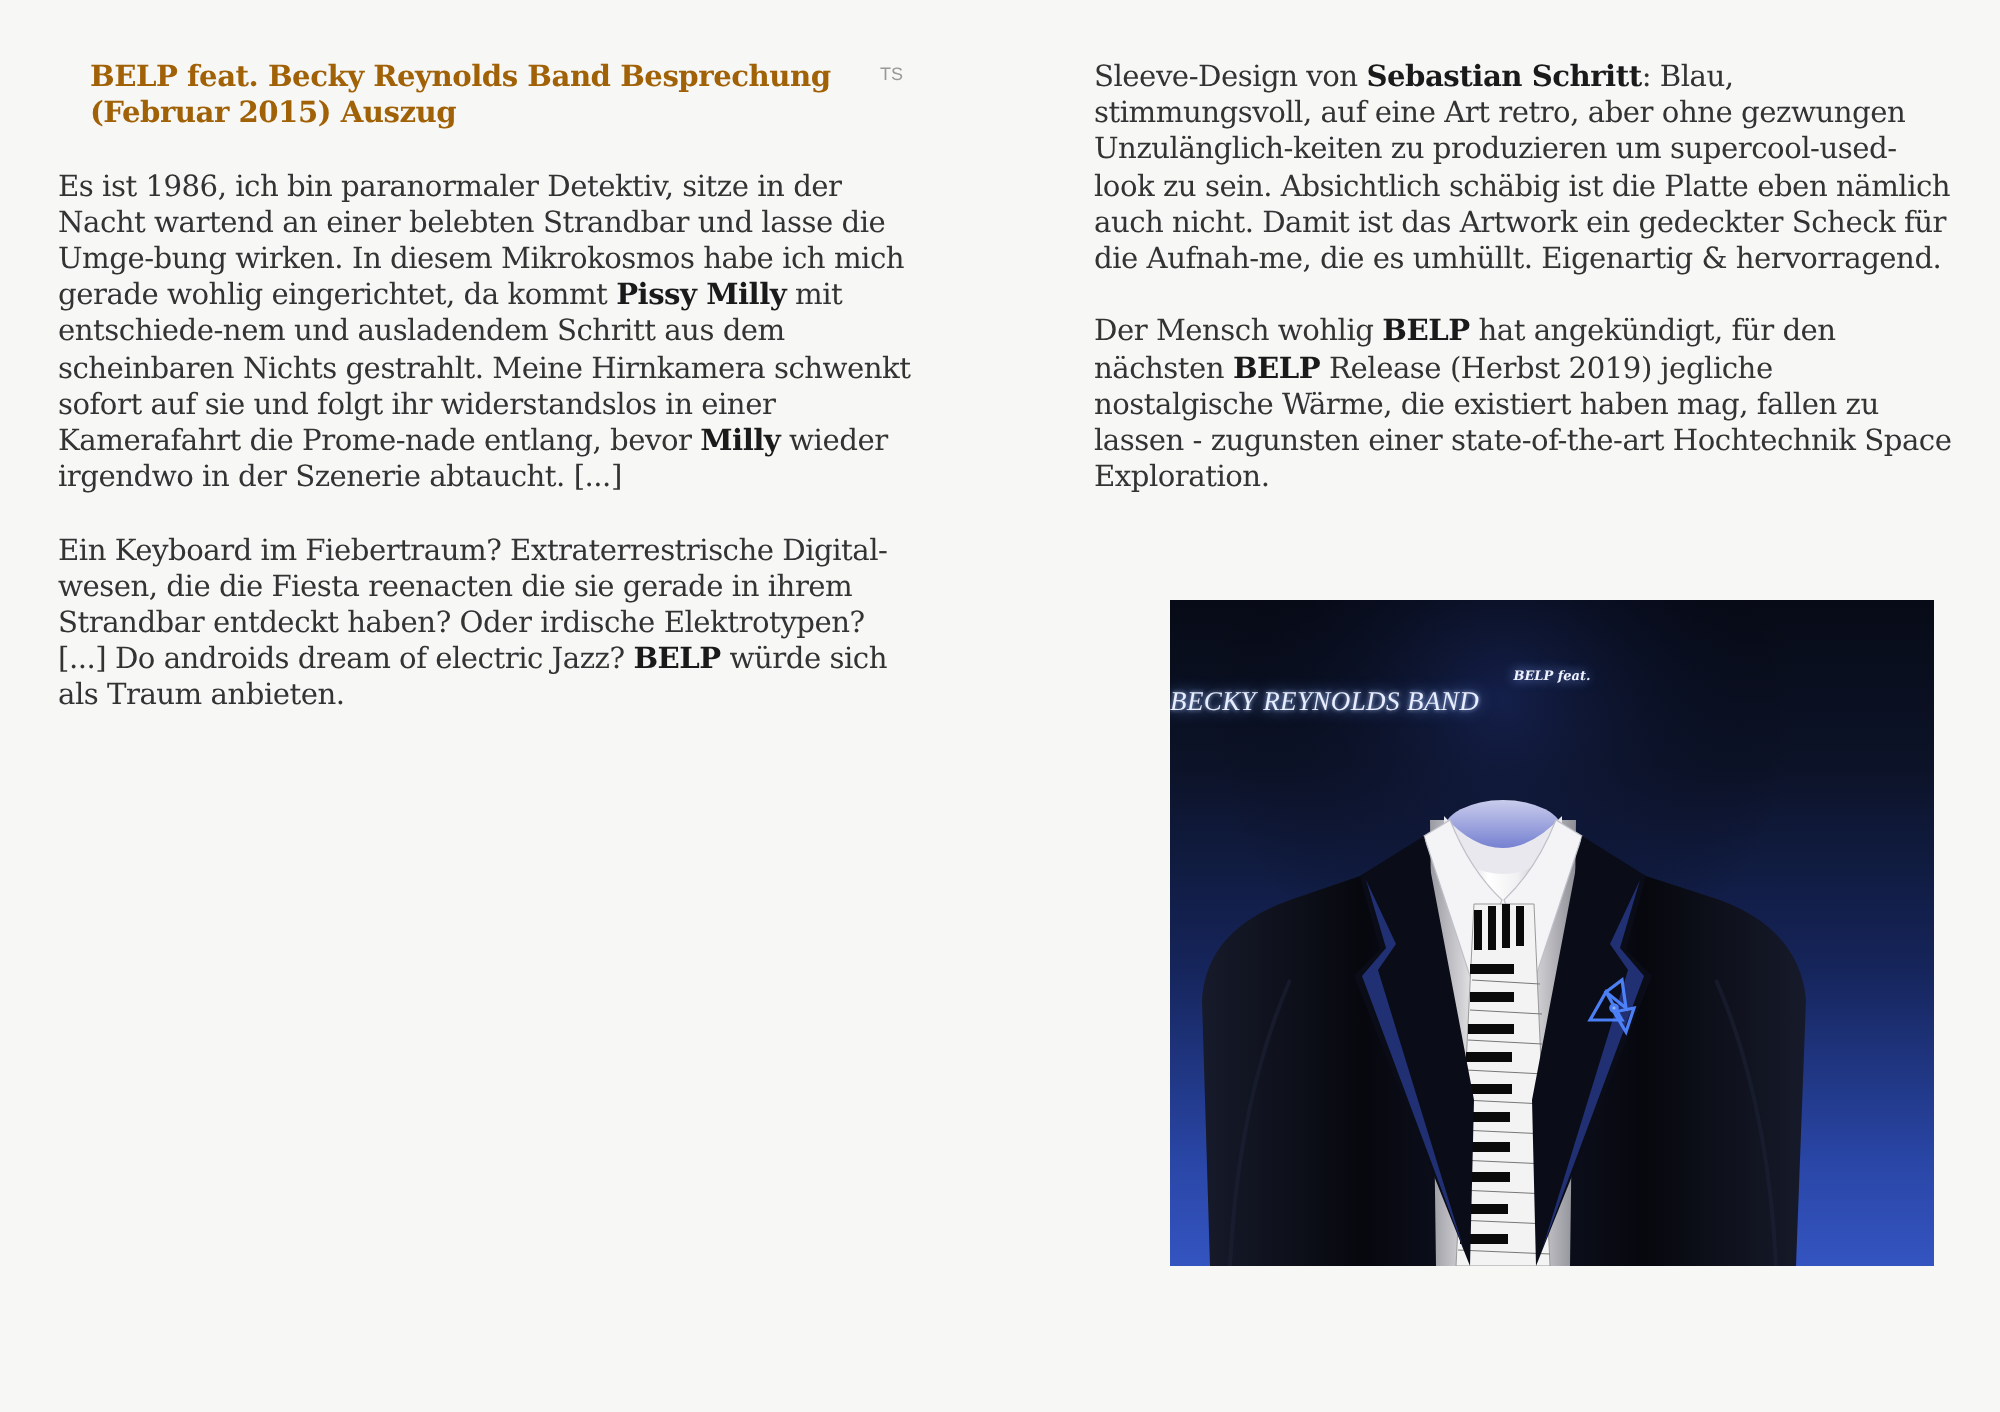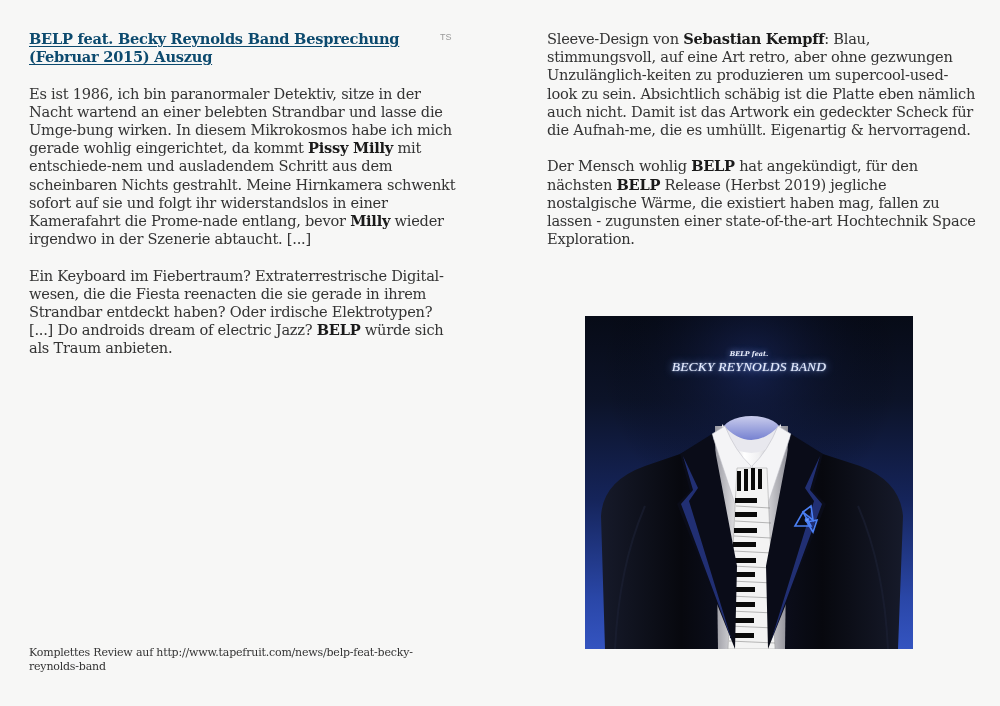--- a/index.html
+++ b/index.html
@@ -25,55 +25,55 @@
       line-height: 18.2px;
       letter-spacing: -0.25px;
       color: #333;
       font-weight: 300;
       margin-bottom: 18.2px;
     }
     .title {
       font-size: 14.6px;
       line-height: 18.2px;
       letter-spacing: -0.25px;
-      color: #0c4a6e;
-      text-decoration: underline;
+      color: #a16207;
       text-underline-offset: 2px;
       margin-bottom: 18.2px;
       width: 400px;
+      margin-left: 16px;
     }
     .ts {
       position: absolute;
       left: 440px; top: 32px;
       font-size: 9px; color: #999;
       font-family: Liberation Sans, sans-serif;
     }
     b { font-weight: bold; color: #1a1a1a; }
     .footer {
       position: absolute; left: 29px; top: 646px; width: 410px;
       font-size: 11px; line-height: 13.5px; color: #333;
       letter-spacing: -0.2px;
     }
     .cover {
-      position: absolute; left: 585px; top: 316px;
-      width: 328px; height: 333px;
+      position: absolute; left: 585px; top: 300px;
+      width: 382px; height: 333px;
       overflow: hidden;
       background: linear-gradient(180deg, #070b17 0%, #0c1328 25%, #15245a 55%, #2a47a8 85%, #3454c0 100%);
     }
     .cover-belp {
       position: absolute; left: 0; top: 34px; width: 100%;
       text-align: center;
       font-family: "DejaVu Serif", serif;
       font-size: 6.5px; font-weight: bold; font-style: italic;
       color: #eef2ff;
       text-shadow: 0 0 6px rgba(140,170,255,0.9);
     }
     .cover-band {
       position: absolute; left: 0; top: 43px; width: 100%;
-      text-align: center;
+      text-align: left;
       font-family: "Liberation Serif", serif;
       font-style: italic;
       font-size: 13.5px; letter-spacing: 0.2px;
       color: #e8eeff;
       text-shadow: 0 0 8px rgba(120,160,255,0.9), 0 0 2px rgba(200,220,255,0.8);
     }
     .cover svg { position: absolute; left: 0; top: 0; }
   </style>
 </head>
 <body>
@@ -82,25 +82,24 @@
 
   <div class="col col-left">
     <h1 class="title">BELP feat. Becky Reynolds Band Besprechung (Februar 2015) Auszug</h1>
     <p class="para"><span>Es ist 1986, ich bin paranormaler Detektiv, sitze in der Nacht wartend an einer belebten Strandbar und lasse die Umge-bung wirken. In diesem Mikrokosmos habe ich mich gerade wohlig eingerichtet, da kommt </span><b>Pissy Milly</b><span> mit entschiede-nem und ausladendem Schritt aus dem scheinbaren Nichts gestrahlt. Meine Hirnkamera schwenkt sofort auf sie und folgt ihr widerstandslos in einer Kamerafahrt die Prome-nade entlang, bevor </span><b>Milly</b><span> wieder irgendwo in der Szenerie abtaucht. [...]</span></p>
     <p class="para"><span>Ein Keyboard im Fiebertraum? Extraterrestrische Digital-wesen, die die Fiesta reenacten die sie gerade in ihrem Strandbar entdeckt haben? Oder irdische Elektrotypen? [...] Do androids dream of electric Jazz? </span><b>BELP</b><span> würde sich als Traum anbieten.</span></p>
   </div>
 
   <div class="ts">TS</div>
 
   <div class="col col-right">
-    <p class="para"><span>Sleeve-Design von </span><b>Sebastian Kempff</b><span>: Blau, stimmungsvoll, auf eine Art retro, aber ohne gezwungen Unzulänglich-keiten zu produzieren um supercool-used-look zu sein. Absichtlich schäbig ist die Platte eben nämlich auch nicht. Damit ist das Artwork ein gedeckter Scheck für die Aufnah-me, die es umhüllt. Eigenartig &amp; hervorragend.</span></p>
+    <p class="para"><span>Sleeve-Design von </span><b>Sebastian Schritt</b><span>: Blau, stimmungsvoll, auf eine Art retro, aber ohne gezwungen Unzulänglich-keiten zu produzieren um supercool-used-look zu sein. Absichtlich schäbig ist die Platte eben nämlich auch nicht. Damit ist das Artwork ein gedeckter Scheck für die Aufnah-me, die es umhüllt. Eigenartig &amp; hervorragend.</span></p>
     <p class="para"><span>Der Mensch wohlig </span><b>BELP</b><span> hat angekündigt, für den nächsten </span><b>BELP</b><span> Release (Herbst 2019) jegliche nostalgische Wärme, die existiert haben mag, fallen zu lassen - zugunsten einer state-of-the-art Hochtechnik Space Exploration.</span></p>
   </div>
 
-  <div class="footer">Komplettes Review auf http://www.tapefruit.com/news/belp-feat-becky-reynolds-band</div>
 
   <div class="cover">
     <svg width="333" height="333" viewBox="0 0 333 333">
       <defs>
         <radialGradient id="glow" cx="50%" cy="15%" r="45%">
           <stop offset="0%" stop-color="#1b2a66" stop-opacity="0.6"></stop>
           <stop offset="100%" stop-color="#000" stop-opacity="0"></stop>
         </radialGradient>
         <linearGradient id="suitL" x1="0" x2="1" y1="0" y2="0">
           <stop offset="0%" stop-color="#161a2a"></stop>

